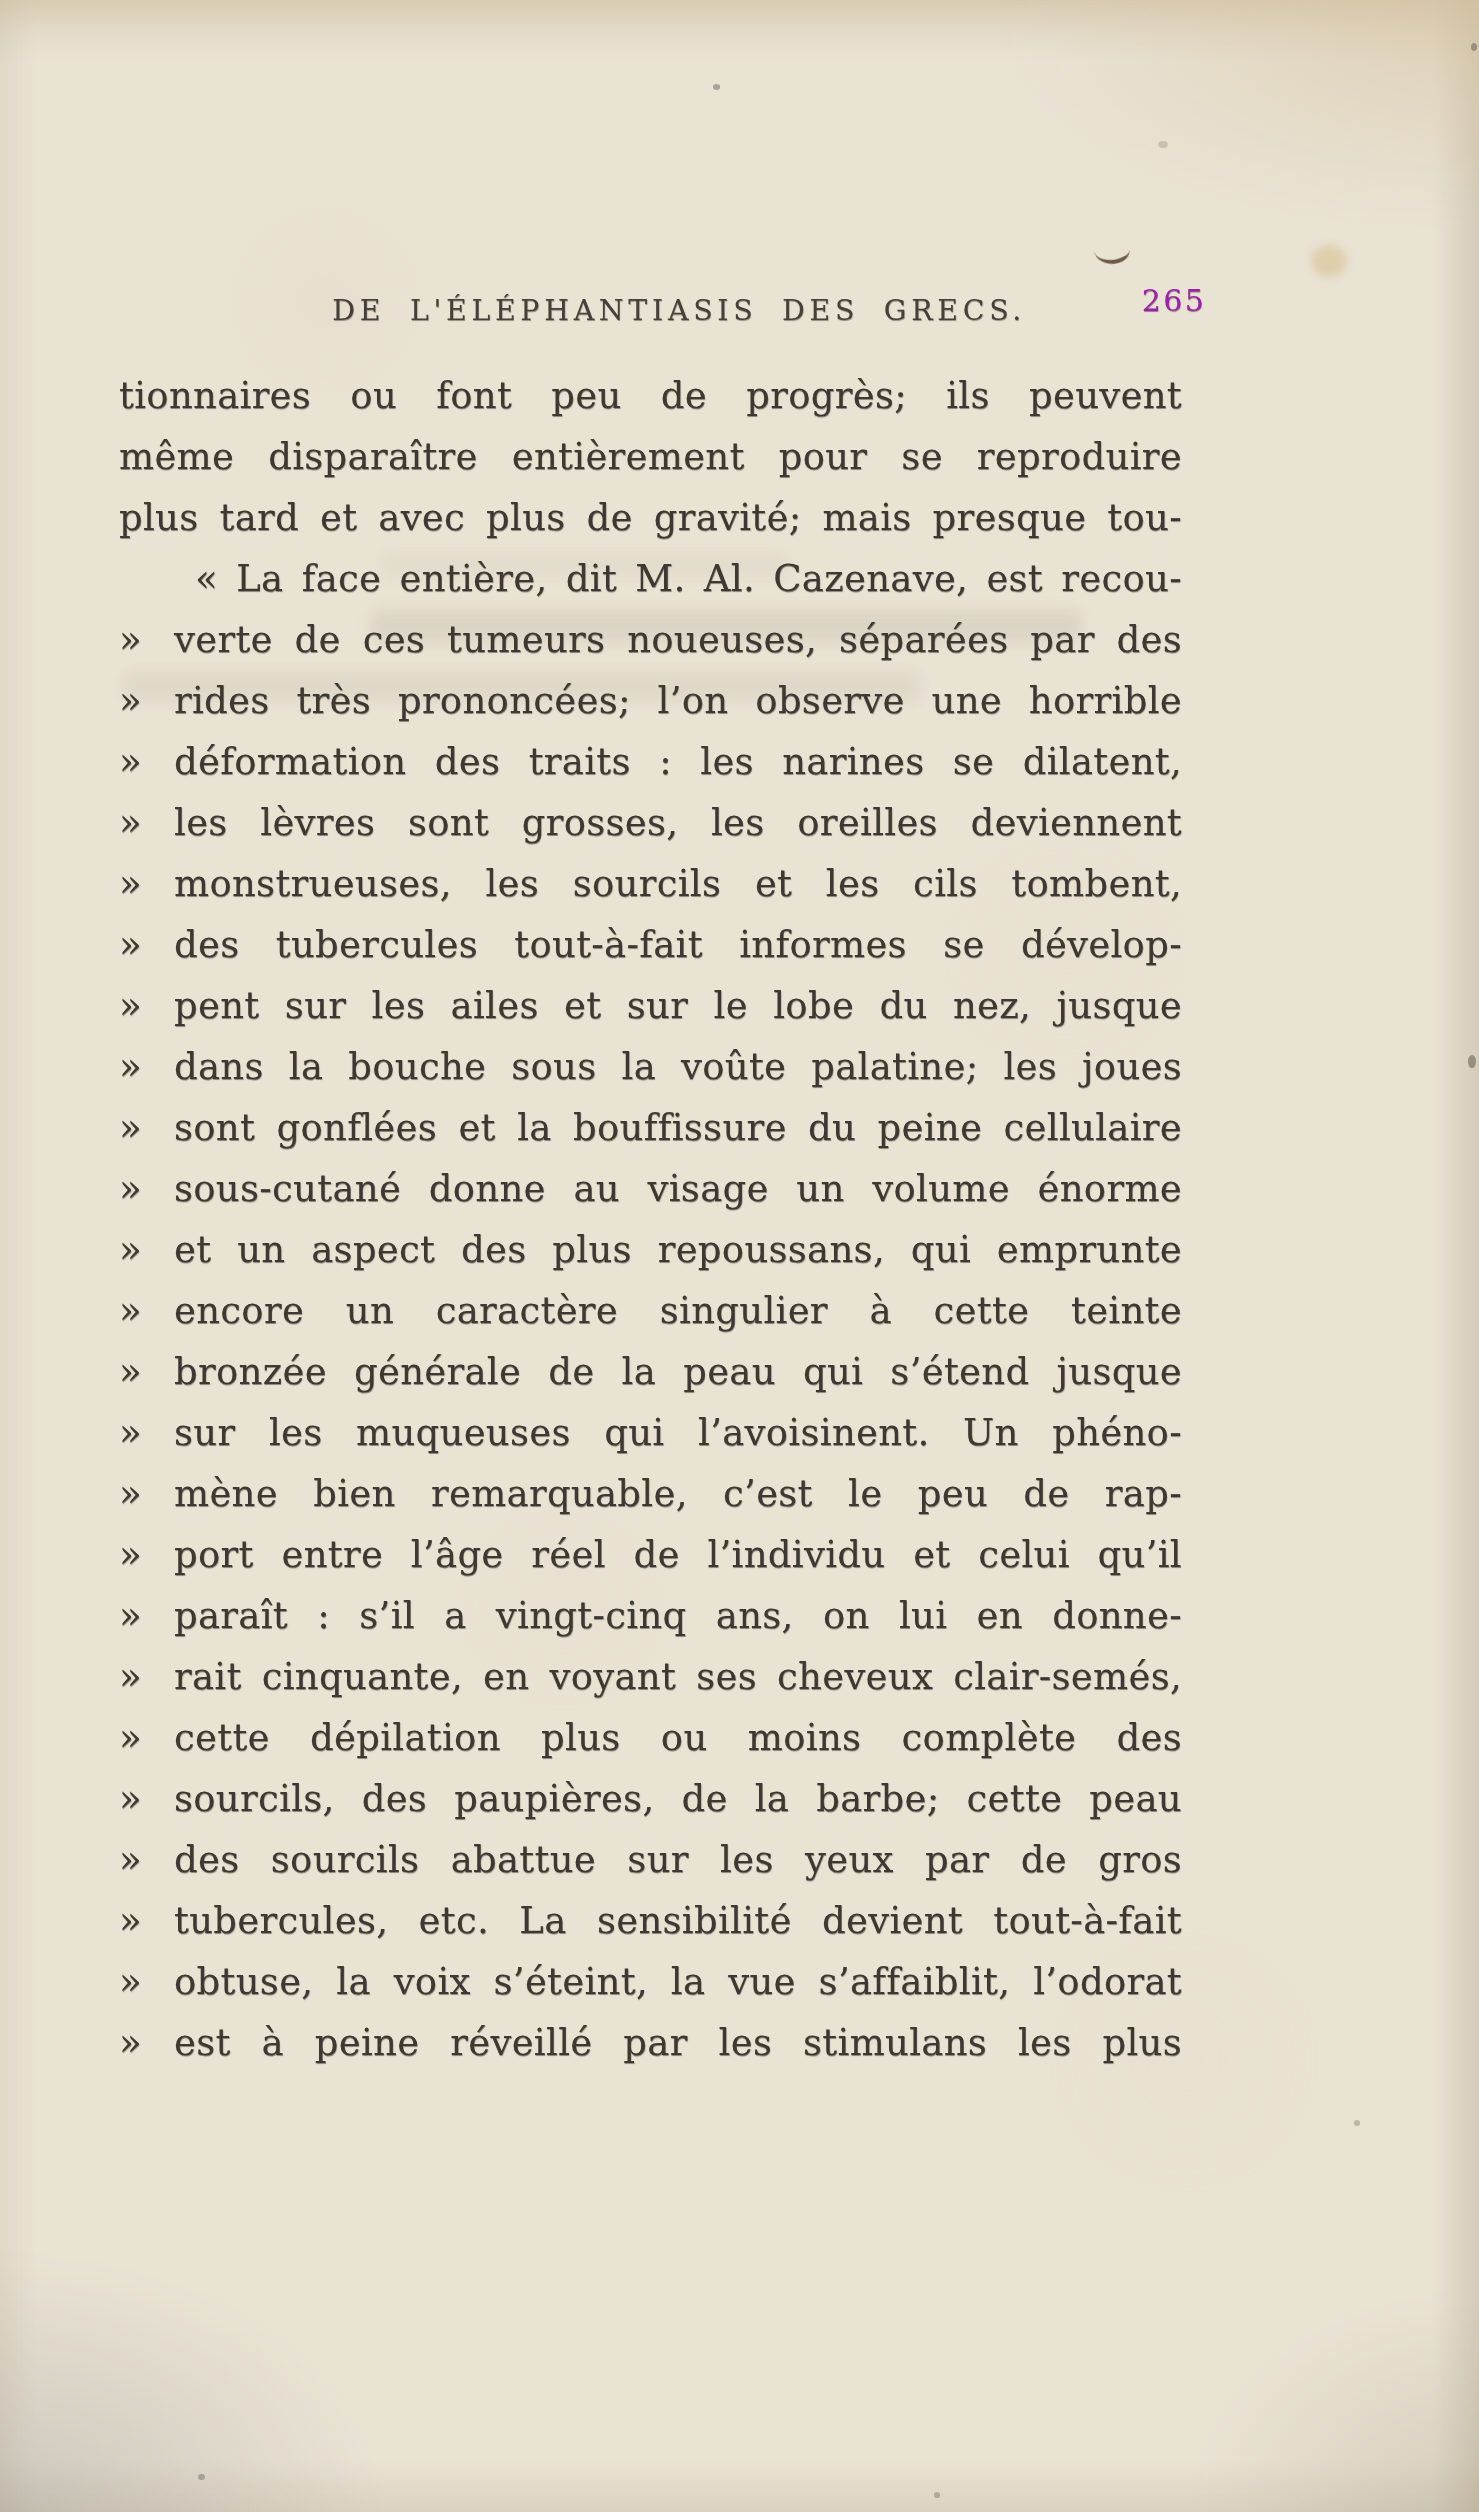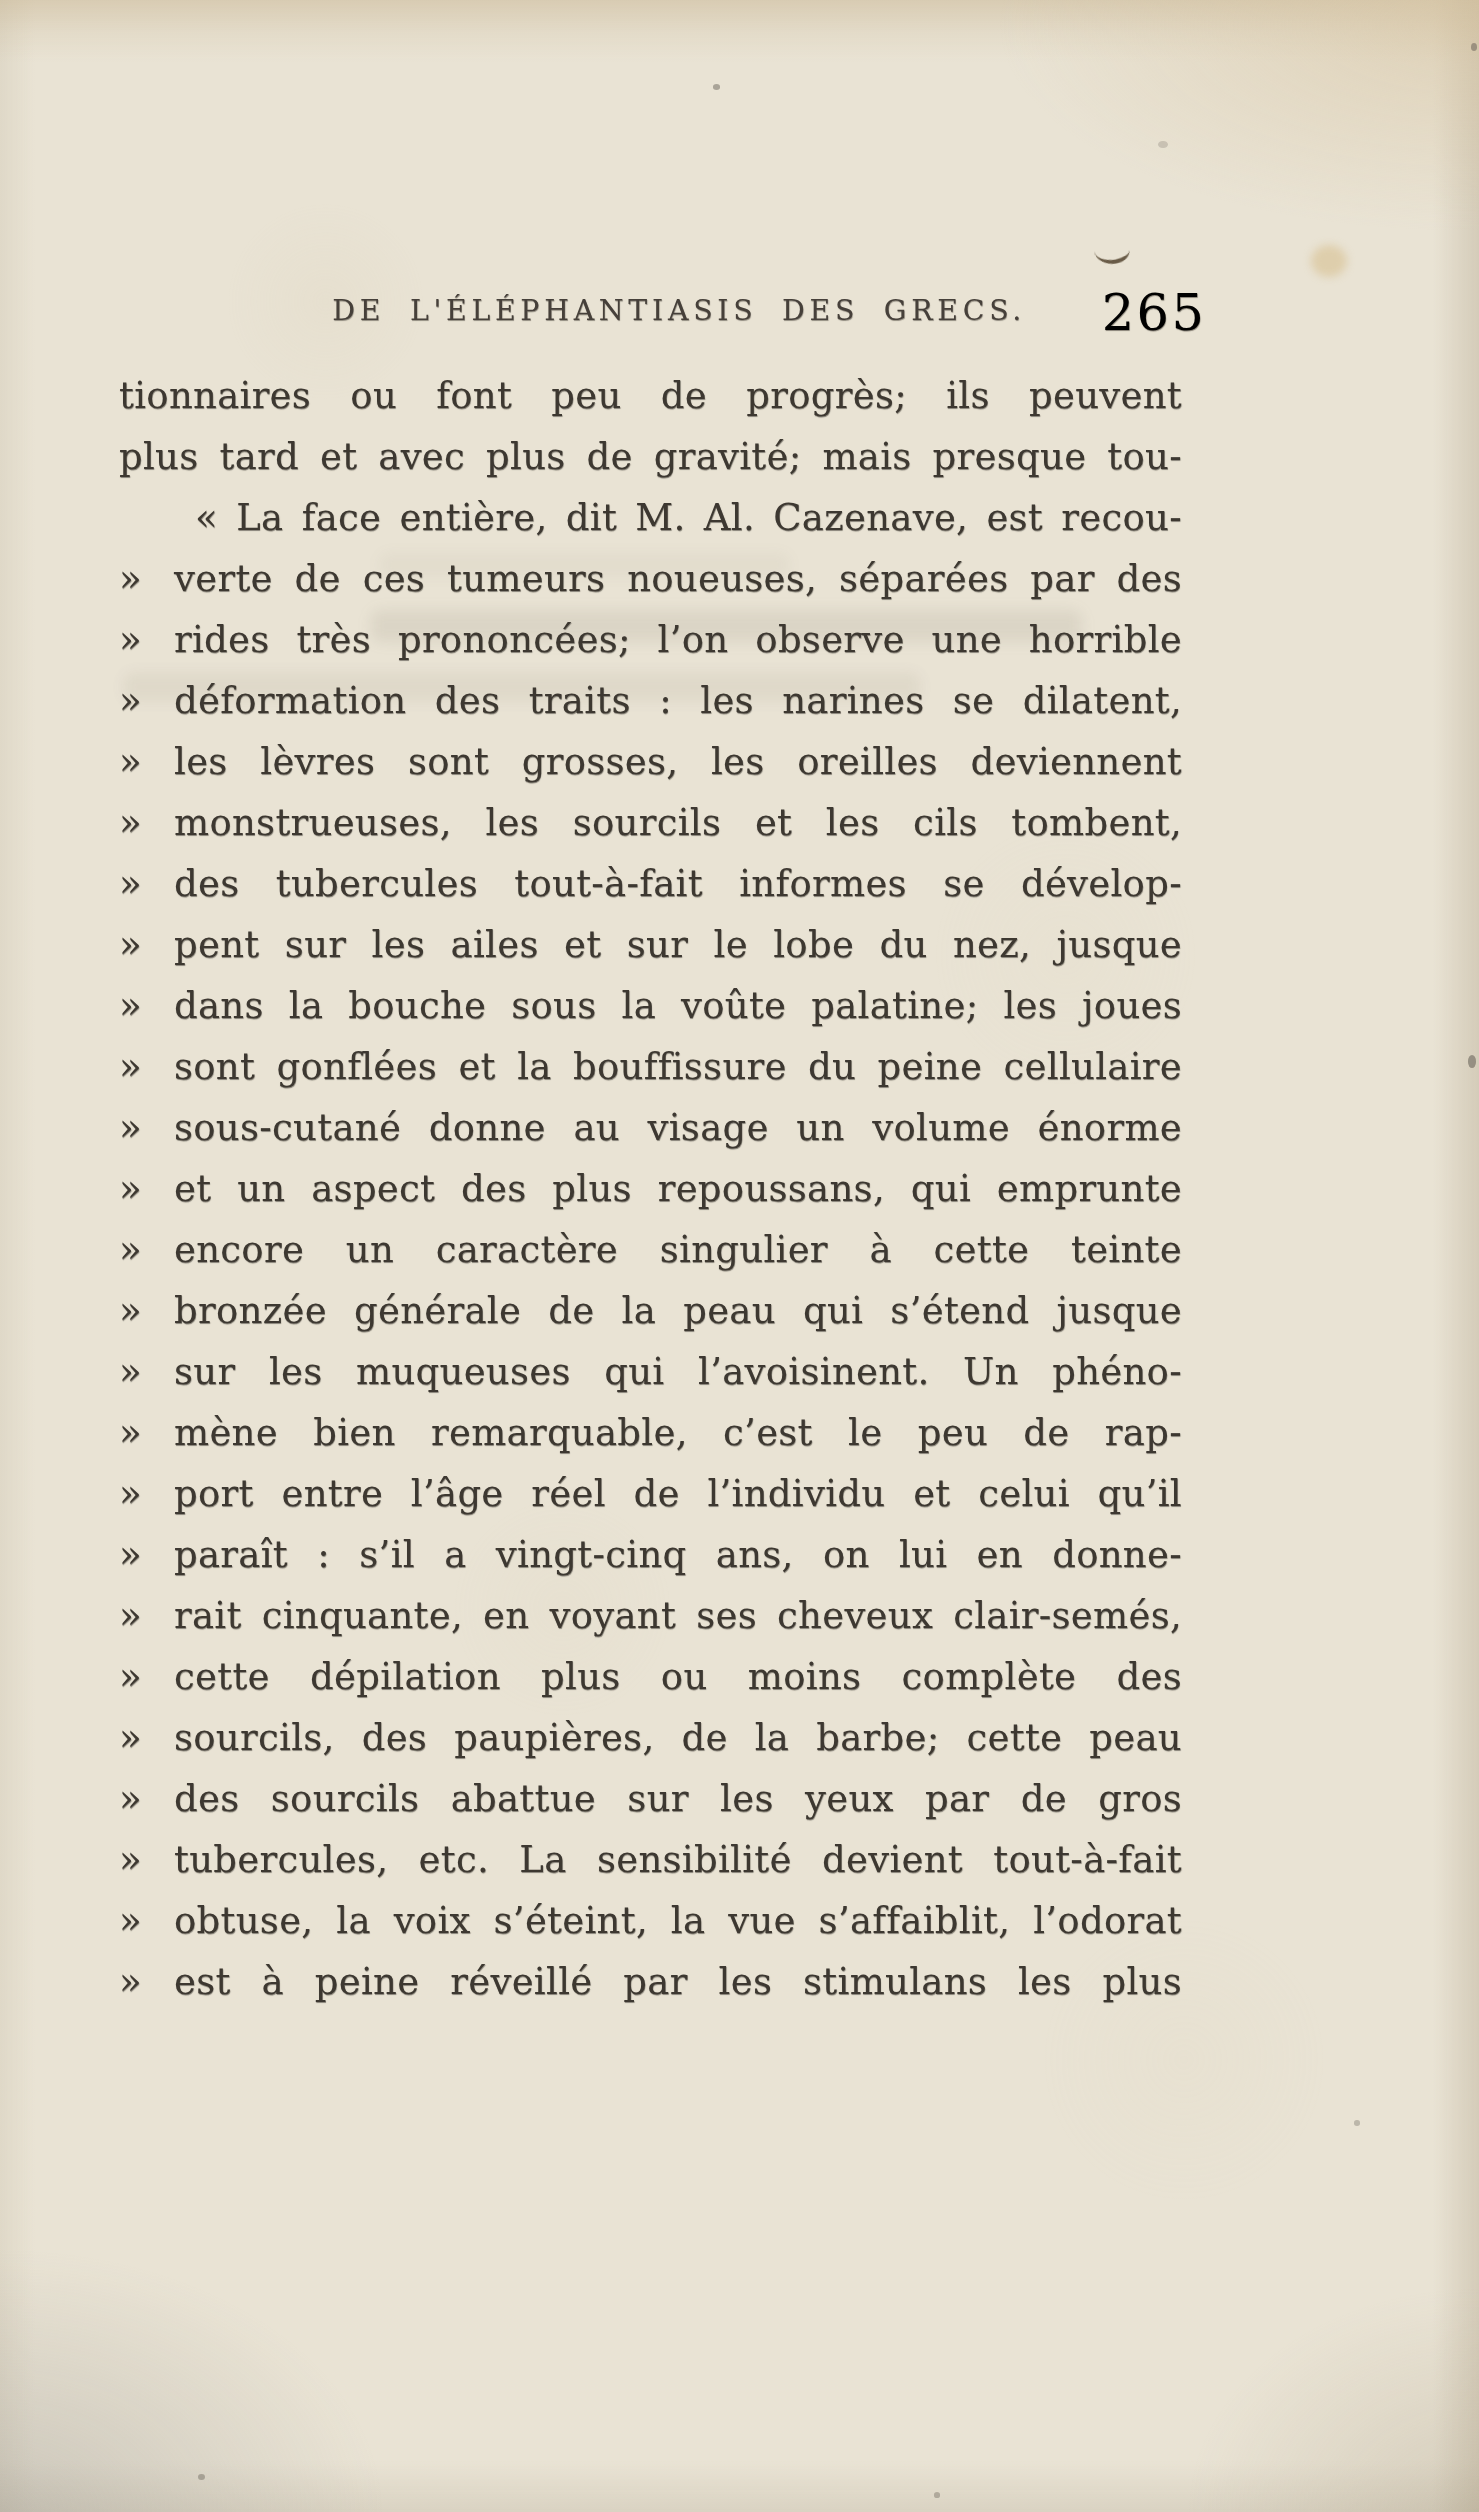--- a/index.html
+++ b/index.html
@@ -25,21 +25,21 @@
       radial-gradient(circle 205px at 80% 82%, rgba(218,208,184,0.20), transparent 70%);
   }
   .header{position:absolute;left:119px;top:286px;width:1092px;height:55px;color:#46403a;}
   .running-title{
     position:absolute;left:172px;width:735px;text-align:right;
     font-size:28.4px;letter-spacing:4.7px;word-spacing:11px;top:8px;
     text-shadow:0.5px 0.6px 0.8px rgba(62,56,48,0.5);
     white-space:nowrap;
   }
   .page-number{
-    position:absolute;right:4.7px;top:-3.2px;font-size:51px;letter-spacing:2.4px;color:#000000;
+    position:absolute;right:4.7px;top:-3.2px;font-size:30px;letter-spacing:2.4px;color:#a21caf;
     text-shadow:0.5px 0.7px 0.8px rgba(62,56,48,0.55);
   }
   .text-block{position:absolute;left:119px;top:365px;width:1063px;}
   .line{display:flex;height:61px;line-height:61px;font-size:37px;color:#3d3831;
     letter-spacing:0.3px;
     text-shadow:0.4px 0.6px 0.8px rgba(61,56,49,0.55);
   }
   .line .g{flex:0 0 55px;}
   .line .t{flex:1 1 auto;text-align:justify;text-align-last:justify;white-space:normal;}
   .line.end .t{text-align-last:left;}
@@ -90,20 +90,24 @@
 <div class="speck s6"></div>
 <div class="speck s7"></div>
 
 <div class="text-block">
     <div class="line plain">
 
     <span class="t">tionnaires ou font peu de progrès; ils peuvent</span>
   </div>
     <div class="line plain">
 
+    <span class="t">même disparaître entièrement pour se reproduire</span>
+  </div>
+    <div class="line plain">
+
     <span class="t">plus tard et avec plus de gravité; mais presque tou-</span>
   </div>
     <div class="line indent">
 
     <span class="t">«&nbsp;La face entière, dit M. Al. Cazenave, est recou-</span>
   </div>
     <div class="line quote">
     <span class="g">»</span>
     <span class="t">verte de ces tumeurs noueuses, séparées par des</span>
   </div>

